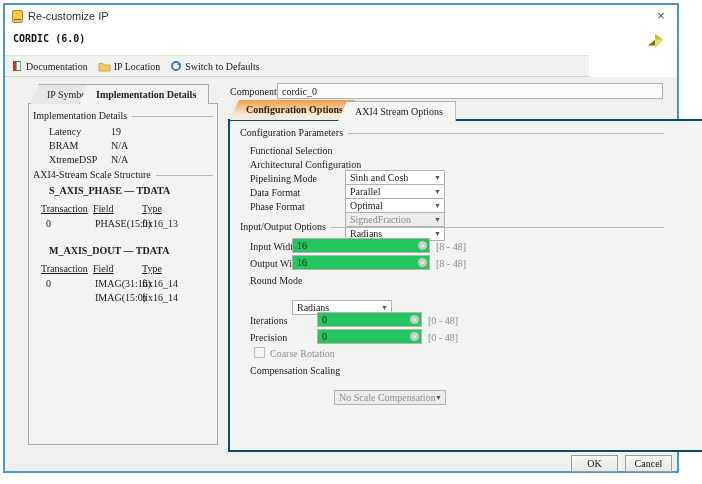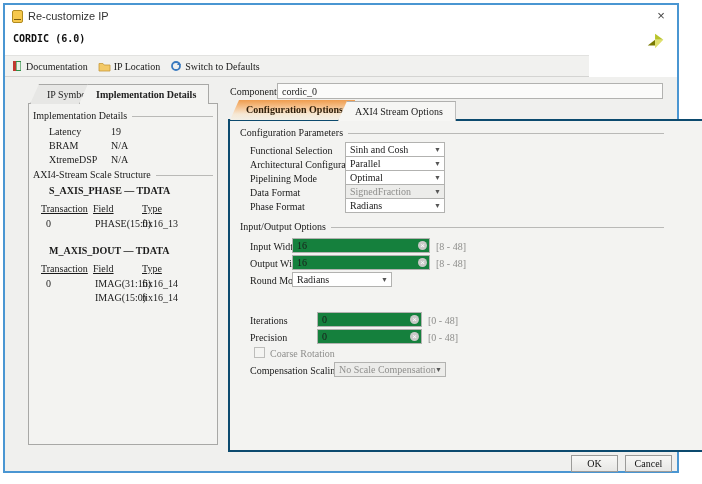--- a/index.html
+++ b/index.html
@@ -60,25 +60,25 @@
           clip-path:polygon(9px 0, 100% 0, 100% 100%, 0 100%); z-index:3; }
   .rtab.active { background:linear-gradient(to bottom,#ee9c4e 0%,#f5bc83 30%,#f6e8d4 70%,#f3efe6 100%);
                  font-weight:bold; color:#2d1d08; }
   .rtab.inactive { background:#f6f6f4; border:1px solid #b0b0ae; border-bottom:none; color:#222; }
 
   .opanel { position:absolute; left:223px; top:42px; width:532px; height:333px;
             border:2px solid #0c4a6e; background:#f3f3f1; z-index:2; }
 
   .flabel { position:absolute; white-space:nowrap; }
   .dd { position:absolute; height:15px; background:#fff; border:1px solid #b2b2b0;
-        display:flex; align-items:center; padding:0 4px; }
+        display:flex; align-items:center; padding:0 4px;margin-top:28px; }
   .dd .caret { position:absolute; right:3px; top:3px; font-size:7px; color:#555; }
   .dd.disabled { background:#ececea; color:#8f8f8d; }
   .tinw { position:absolute; height:15px; }
-  .tin { width:100%; height:15px; background:#15803d; border:1px solid #b2b2b0;
+  .tin { width:100%; height:15px; background:#22c55e; border:1px solid #b2b2b0;
          font-family:"Liberation Serif",serif; font-size:10px; padding:0 20px 0 4px; color:#1a1a1a; }
   .clear { position:absolute; right:3px; top:3px; width:9px; height:9px; border-radius:50%;
            background:#c9c9c7; color:#fff; font-size:8px; line-height:9px; text-align:center;
            font-family:"Liberation Sans",sans-serif; }
   .range { position:absolute; color:#8d8d8b; white-space:nowrap; }
   .cbx { position:absolute; width:11px; height:11px; background:#f4f4f2; border:1px solid #bdbdbb; }
   .gray { color:#8f8f8d; }
 
   .btn { position:absolute; width:47px; height:17px; background:linear-gradient(#f8f8f6,#e7e7e5);
          border:1px solid #9b9b99; text-align:center; line-height:15px; font-size:10px; color:#111; }

